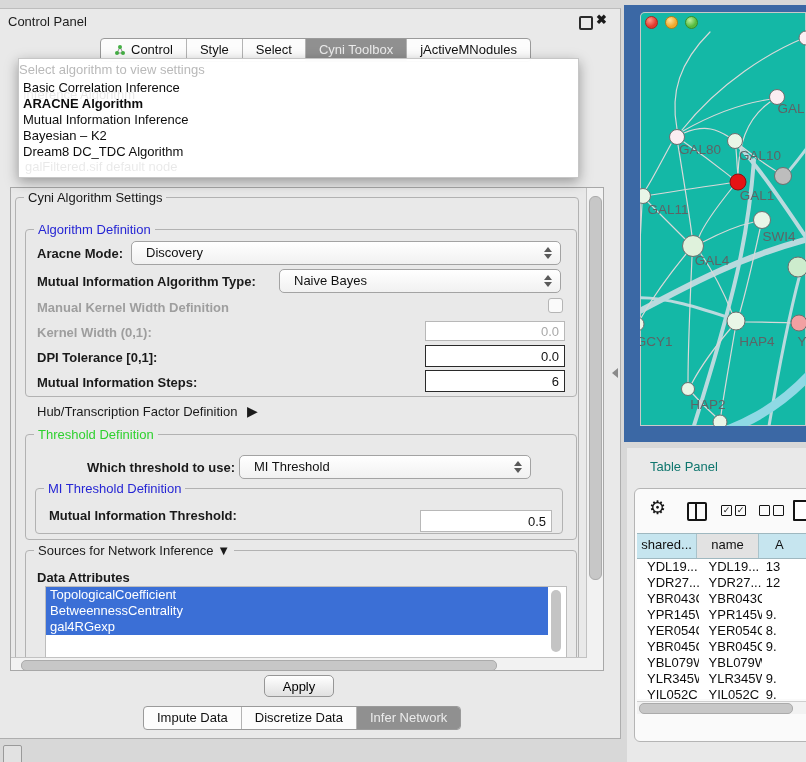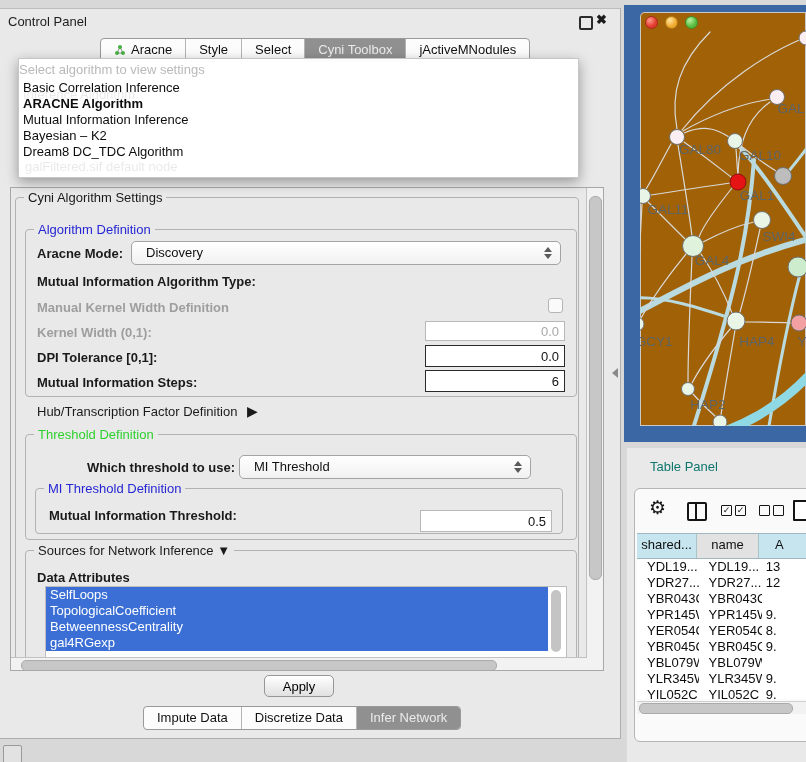--- a/index.html
+++ b/index.html
@@ -65,21 +65,21 @@
   .hthumb{position:absolute;left:10px;top:2px;width:474px;height:9px;border-radius:5px;background:#c7c7c7;border:1px solid #ababab;}
 
   .apply{position:absolute;left:264px;top:666px;width:70px;height:22px;border:1px solid #969696;border-radius:5px;
          background:linear-gradient(#ffffff,#e0e0e0);font-size:13px;font-family:"Liberation Sans",sans-serif;}
 
   .split-arrow{position:absolute;left:612px;top:368px;width:0;height:0;border-top:5px solid transparent;
          border-bottom:5px solid transparent;border-right:6px solid #8a8a8a;}
 
   
   .net-frame{position:absolute;left:624px;top:5px;width:182px;height:437px;background:#3b68a5;}
-  .net-window{position:absolute;left:16px;top:7px;width:166px;height:414px;background:#a16207;
+  .net-window{position:absolute;left:16px;top:7px;width:166px;height:414px;background:#14b8a6;
               border-radius:5px 0 0 0;box-shadow:inset 0 0 0 1px #c9c9c9;overflow:hidden;}
   .tl{position:absolute;top:4px;width:11px;height:11px;border-radius:50%;}
   .tl.red{left:5px;background:radial-gradient(circle at 35% 30%,#ff9a8a,#e23a2e 60%);border:1px solid #a8271e;}
   .tl.yellow{left:25px;background:radial-gradient(circle at 35% 30%,#ffe49a,#f0a92d 60%);border:1px solid #b57d17;}
   .tl.green{left:45px;background:radial-gradient(circle at 35% 30%,#b9f0a0,#56bb3f 60%);border:1px solid #3c8c28;}
   #net-svg{position:absolute;left:0;top:0;}
 
   
   .tp{position:absolute;left:627px;top:448px;width:179px;height:314px;background:#e9e9e9;}
   .tp-title{position:absolute;left:23px;top:11px;font-size:13px;color:#0f766e;}
@@ -119,21 +119,21 @@
     <div class="tabstrip" id="top-tabs">
         <div class="tab">
           <svg width="12" height="12" viewBox="0 0 12 12">
             <line x1="3" y1="9" x2="6" y2="3" stroke="#8a8a8a"></line>
             <line x1="9" y1="9" x2="6" y2="3" stroke="#8a8a8a"></line>
             <line x1="3" y1="9" x2="9" y2="9" stroke="#8a8a8a"></line>
             <circle cx="3" cy="9" r="2" fill="#45b045"></circle>
             <circle cx="6" cy="3" r="2" fill="#45b045"></circle>
             <circle cx="9" cy="9" r="2" fill="#45b045"></circle>
           </svg>
-          <span>Aracne</span>
+          <span>Control</span>
         </div>
         <div class="tab">
           <span>Style</span>
         </div>
         <div class="tab">
           <span>Select</span>
         </div>
         <div class="tab sel">
           <span>Cyni Toolbox</span>
         </div>
@@ -163,20 +163,24 @@
 
       <div class="group" style="left:14px;top:41px;width:550px;height:166px;">
         <span class="glabel blue">Algorithm Definition</span>
       </div>
       <div class="lbl" style="left:26px;top:58px;">Aracne Mode:</div>
       <div class="combo" style="left:120px;top:53px;width:430px;">
         <span class="ctext">Discovery</span>
         <span class="updown"></span>
       </div>
       <div class="lbl" style="left:26px;top:86px;">Mutual Information Algorithm Type:</div>
+      <div class="combo" style="left:268px;top:81px;width:282px;">
+        <span class="ctext">Naive Bayes</span>
+        <span class="updown"></span>
+      </div>
       <div class="lbl dis" style="left:26px;top:112px;">Manual Kernel Width Definition</div>
       <div class="checkbox" style="left:537px;top:110px;"></div>
       <div class="lbl dis" style="left:26px;top:137px;">Kernel Width (0,1):</div>
       <input class="field dis" style="left: 414px; top: 133px; width: 140px;" readonly="" value="0.0">
       <div class="lbl" style="left:26px;top:162px;">DPI Tolerance [0,1]:</div>
       <input class="field strong" style="left: 414px; top: 157px; width: 140px;" readonly="" value="0.0">
       <div class="lbl" style="left:26px;top:187px;">Mutual Information Steps:</div>
       <input class="field strong" style="left: 414px; top: 182px; width: 140px;" readonly="" value="6">
 
       <div class="lbl" style="left:26px;top:215px;font-weight:normal;">
@@ -200,21 +204,20 @@
 
       <div class="group" style="left:14px;top:362px;width:550px;height:140px;">
         <span class="glabel">
           <span>Sources for Network Inference</span>
           <span>▼</span>
         </span>
       </div>
       <div class="lbl" style="left:26px;top:382px;">Data Attributes</div>
       <div class="attr-list" style="left:34px;top:398px;width:520px;height:71px;">
         <div id="attr-items" style="width:502px;">
-            <div class="attr-item sel">SelfLoops</div>
             <div class="attr-item sel">TopologicalCoefficient</div>
             <div class="attr-item sel">BetweennessCentrality</div>
             <div class="attr-item sel">gal4RGexp</div>
           </div>
         <div class="list-scroll" style="left:504px;top:0;height:71px;">
           <div class="list-thumb" style="top:3px;height:62px;"></div>
         </div>
       </div>
 
       <div class="vscroll">

